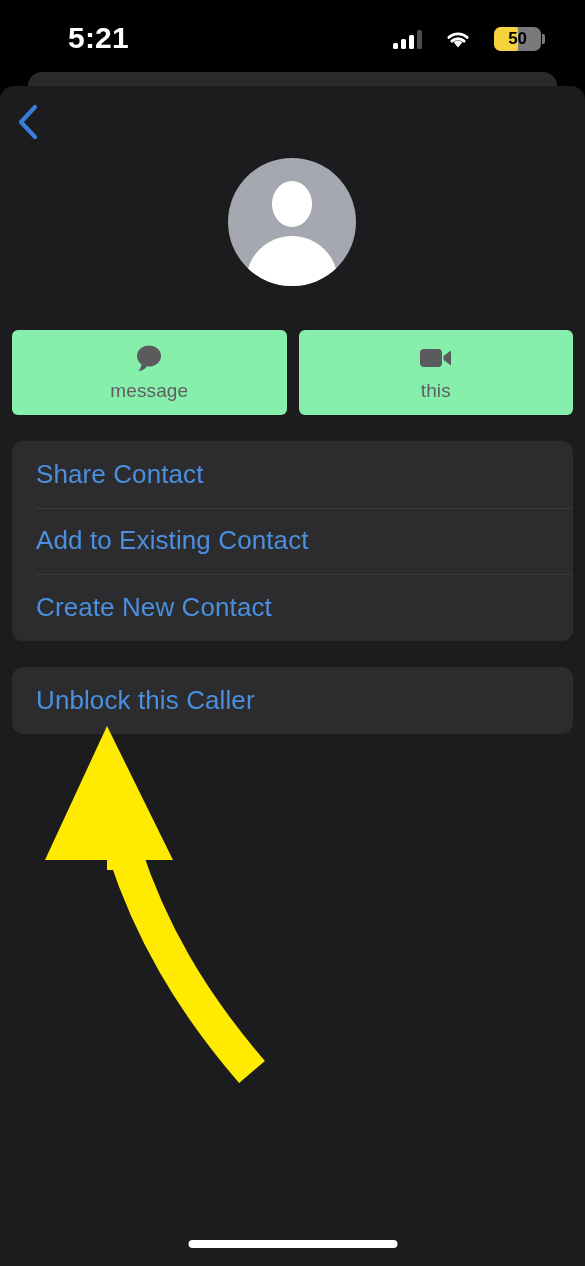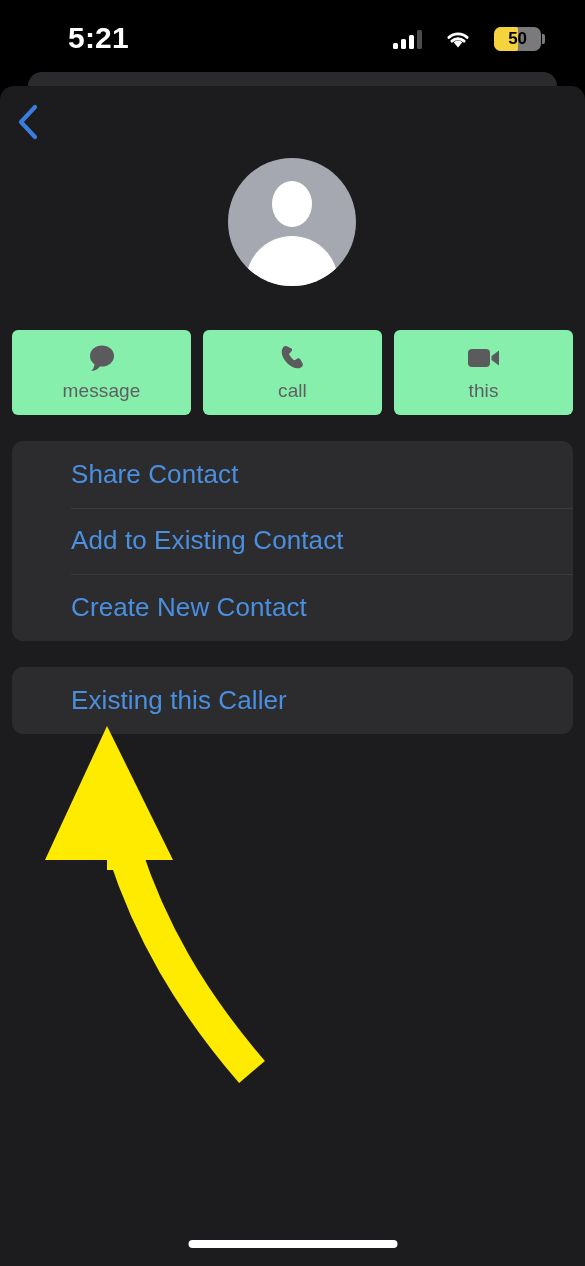--- a/index.html
+++ b/index.html
@@ -218,21 +218,20 @@
   #card-contact { top: 441px; }
   #card-unblock { top: 667px; }
 
   .row {
     position: relative;
     height: 66.5px;
     display: flex;
     align-items: center;
     padding-left: 24px;
     cursor: pointer;
-    margin-left: 35px;
   }
   .row .row-label {
     font-size: 26px;
     color: #4a8fe0;
     letter-spacing: 0.1px;
   }
   .row + .row::before {
     content: "";
     position: absolute;
     left: 24px;
@@ -314,28 +313,20 @@
     <div class="action-btn">
       <span class="ico">
         <svg width="32" height="30" viewBox="0 0 32 30">
           <ellipse cx="16" cy="13" rx="12" ry="10.5" fill="#5b5b5e"></ellipse>
           <path d="M8.5 21 C8 25 6.5 27 5 28 C10 27.6 12.6 25.4 14 23.2 Z" fill="#5b5b5e"></path>
         </svg>
       </span>
       <span class="lbl">message</span>
     </div>
 
-    <div class="action-btn">
-      <span class="ico">
-        <svg width="30" height="30" viewBox="0 0 30 30">
-          <path d="M9.2 3.4 C7.4 2.4 5.6 3.4 4.6 5.2 C2.6 8.9 4.2 14.6 8.6 19.4 C13 24.2 18.6 26.4 22.4 24.7 C24.3 23.8 25.5 22.1 24.6 20.2 L22.2 16.2 C21.6 15.2 20.4 15 19.4 15.6 L17.2 17 C16.6 17.4 15.9 17.3 15.4 16.8 C13.9 15.4 12.5 13.8 11.4 12 C11 11.4 11.1 10.7 11.6 10.2 L13.4 8.4 C14.2 7.6 14.3 6.4 13.6 5.5 Z" fill="#5b5b5e"></path>
-        </svg>
-      </span>
-      <span class="lbl">call</span>
-    </div>
 
     <div class="action-btn">
       <span class="ico">
         <svg width="34" height="24" viewBox="0 0 34 24">
           <rect x="1" y="3" width="22" height="18" rx="4" fill="#5b5b5e"></rect>
           <path d="M24.5 10 L32 4.5 L32 19.5 L24.5 14 Z" fill="#5b5b5e"></path>
         </svg>
       </span>
       <span class="lbl">this</span>
     </div>
@@ -350,21 +341,21 @@
     <div class="row">
       <span class="row-label">Add to Existing Contact</span>
     </div>
     <div class="row">
       <span class="row-label">Create New Contact</span>
     </div>
   </div>
 
   <div class="card" id="card-unblock">
     <div class="row">
-      <span class="row-label">Existing this Caller</span>
+      <span class="row-label">Unblock this Caller</span>
     </div>
   </div>
 
   <svg class="arrow-anno" viewBox="0 0 585 420">
     <path d="M124 150
              C 150 230, 190 300, 252 372" stroke="#ffeb00" stroke-width="34" fill="none" stroke-linecap="butt"></path>
     <path d="M107 26 L173 160 L45 160 Z" fill="#ffeb00"></path>
     <rect x="107" y="140" width="34" height="30" fill="#ffeb00"></rect>
   </svg>
 

